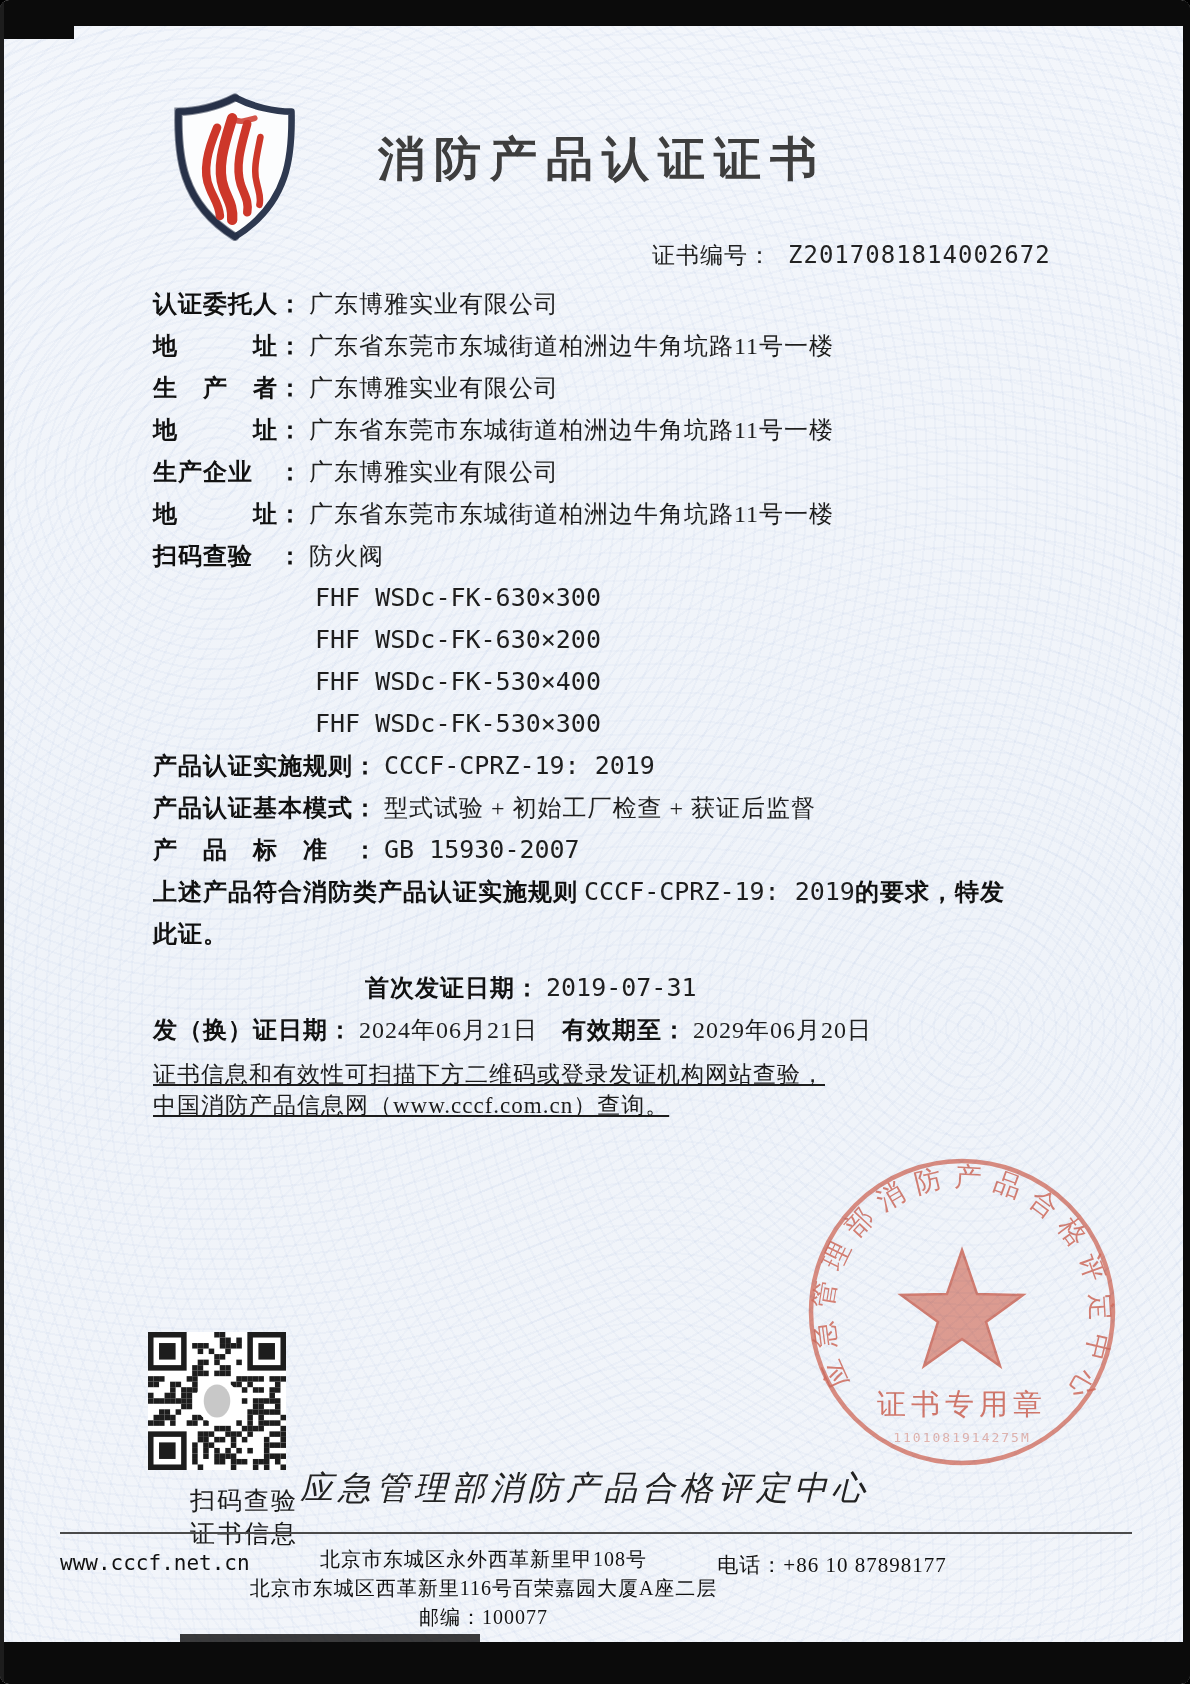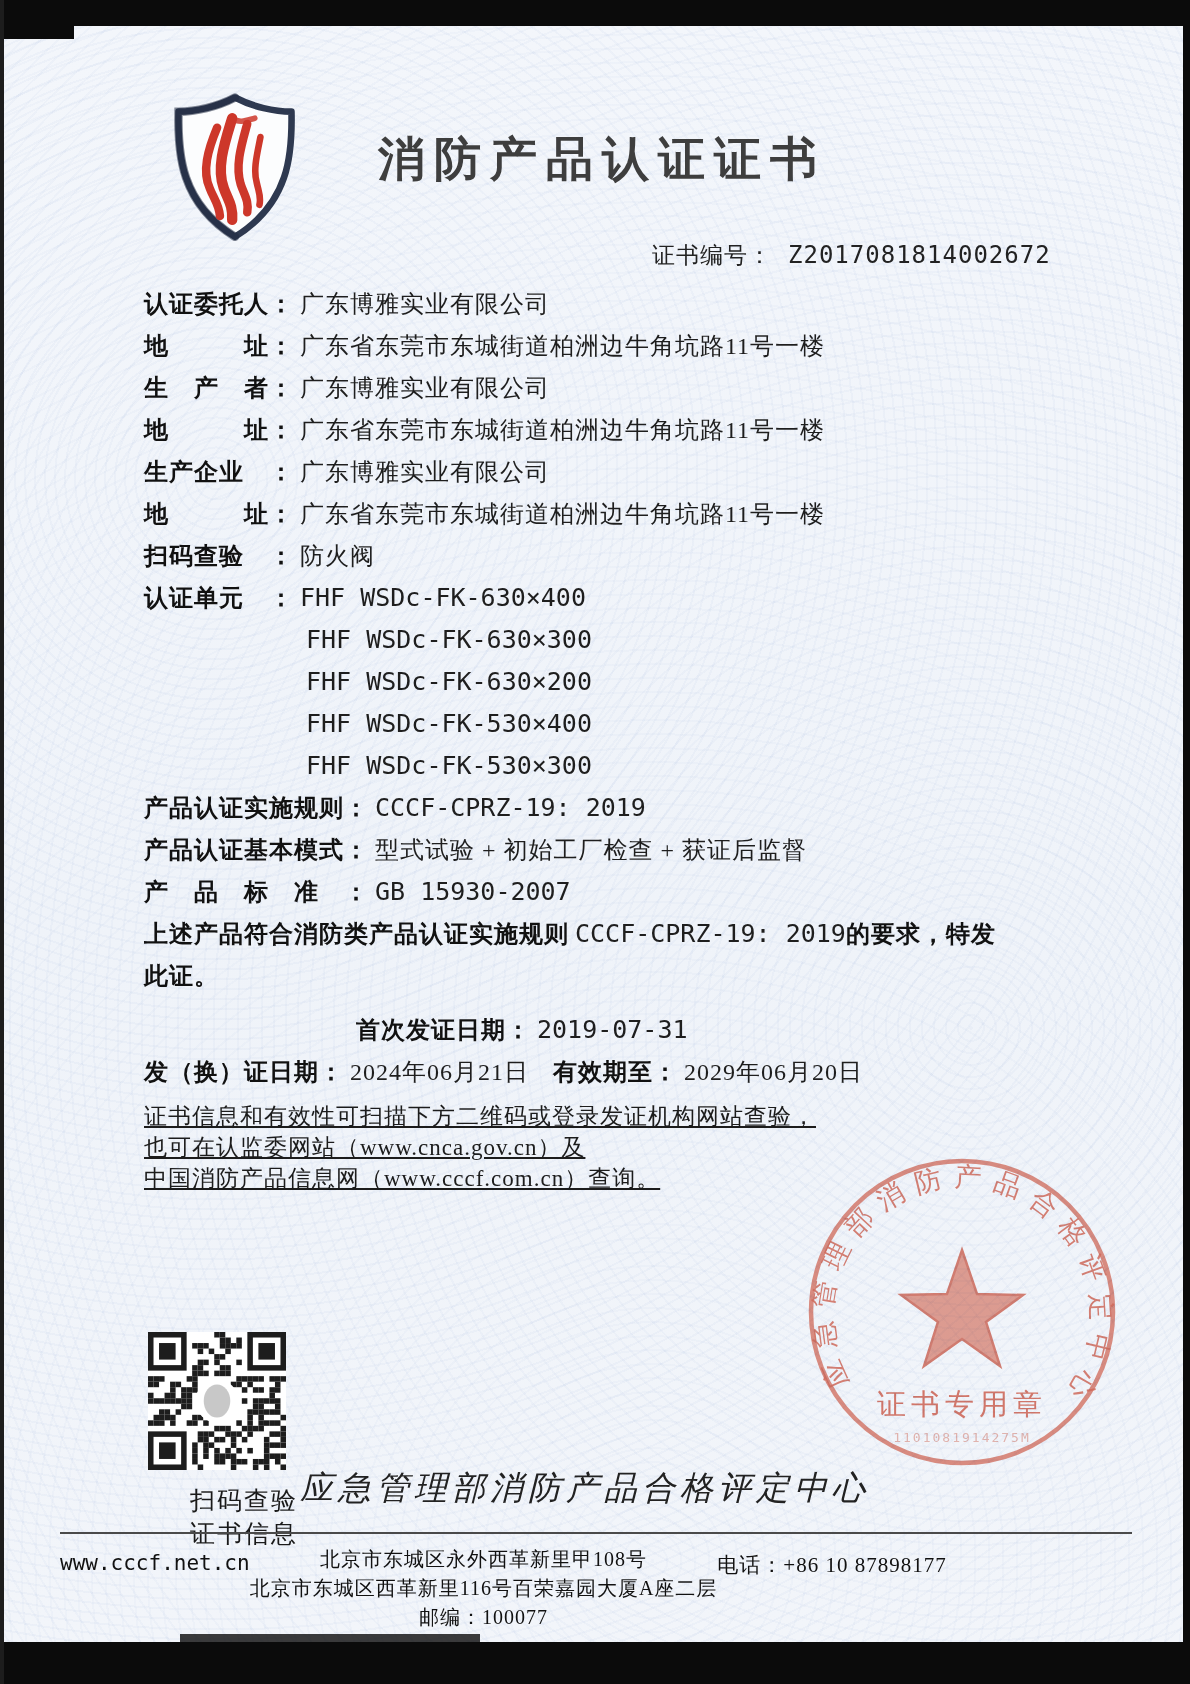--- a/index.html
+++ b/index.html
@@ -1,17 +1,17 @@
 <!DOCTYPE html>
 <html><head>
 <meta charset="utf-8">
 <style>
   html,body{margin:0;padding:0;background:#000;}
   .page{position:relative;width:1190px;height:1684px;background:#fdfdfd;overflow:hidden;
-        font-family:"Liberation Serif","DejaVu Serif",serif;color:#1c1c1c;}
+        font-family:"Liberation Serif","DejaVu Serif",serif;color:#1c1c1c;border-radius:9px;}
   
   .paper{position:absolute;left:4px;top:26px;right:7px;bottom:42px;
     background:
       repeating-radial-gradient(circle at 18% 28%, rgba(120,150,205,.055) 0 2px, rgba(0,0,0,0) 2px 10px),
       repeating-radial-gradient(circle at 82% 62%, rgba(120,150,205,.05) 0 2px, rgba(0,0,0,0) 2px 12px),
       repeating-radial-gradient(circle at 55% 95%, rgba(120,150,205,.045) 0 2px, rgba(0,0,0,0) 2px 14px),
       linear-gradient(180deg,#f3f6fb 0%,#eff3f9 55%,#f2f5fa 100%);
   }
   
   .edge{position:absolute;background:#0b0b0b;}
@@ -22,21 +22,21 @@
   .edge-left{left:0;top:0;width:4px;height:100%;background:#1d1d1d;}
   .edge-right{right:0;top:0;width:7px;height:100%;}
 
   .abs{position:absolute;}
   .logo{left:164px;top:90px;width:142px;height:160px;}
   .title{left:378px;top:128px;font-size:47px;font-weight:700;letter-spacing:9px;color:#3e3e3e;
          font-family:"Liberation Serif","DejaVu Serif",serif;white-space:nowrap;}
   .certno{left:652px;top:240px;font-size:23px;letter-spacing:1px;white-space:nowrap;color:#222;}
   .certno .num{font-family:"DejaVu Sans Mono","Liberation Mono",monospace;font-size:24px;margin-left:16px;}
 
-  .fields{left:144px;top:283px;width:950px;}
+  .fields{left:153px;top:283px;width:950px;}
   .frow{height:42px;line-height:42px;font-size:24px;white-space:nowrap;}
   .flabel{font-weight:700;font-family:"Liberation Sans","DejaVu Sans",sans-serif;letter-spacing:1px;color:#111;}
   .fvalue{font-family:"Liberation Serif","DejaVu Serif",serif;letter-spacing:1px;color:#1e1e1e;padding-left:6px;}
   .mono{font-family:"DejaVu Sans Mono","Liberation Mono",monospace;font-size:25px;letter-spacing:0;}
   .row-contains{padding-left:64px;}
   .row-model{padding-left:156px;}
   .row-first{padding-left:212px;margin-top:12px;}
   .gap-left{margin-left:24px;}
   .notice{margin-top:8px;text-align:left;width:920px;text-decoration:underline;}
   .notice div{height:31px;line-height:31px;font-size:23px;letter-spacing:1px;}
@@ -97,23 +97,20 @@
     </div>
     <div class="frow">
       <span class="flabel">生产企业　：</span><span class="fvalue">广东博雅实业有限公司</span>
     </div>
     <div class="frow">
       <span class="flabel">地　　　址：</span><span class="fvalue">广东省东莞市东城街道柏洲边牛角坑路11号一楼</span>
     </div>
     <div class="frow">
       <span class="flabel">扫码查验　：</span><span class="fvalue">防火阀</span>
     </div>
-    <div class="frow">
-      <span class="flabel">认证单元　：</span><span class="fvalue mono">FHF WSDc-FK-630×400</span>
-    </div>
 
     <div class="frow row-model">
       <span class="fvalue mono">FHF WSDc-FK-630×300</span>
     </div>
     <div class="frow row-model">
       <span class="fvalue mono">FHF WSDc-FK-630×200</span>
     </div>
     <div class="frow row-model">
       <span class="fvalue mono">FHF WSDc-FK-530×400</span>
     </div>
@@ -140,21 +137,20 @@
 
     <div class="frow row-first">
       <span class="flabel">首次发证日期：</span><span class="fvalue mono">2019-07-31</span>
     </div>
     <div class="frow">
       <span class="flabel">发（换）证日期：</span><span class="fvalue">2024年06月21日</span><span class="flabel gap-left">有效期至：</span><span class="fvalue">2029年06月20日</span>
     </div>
 
     <div class="notice">
       <div>证书信息和有效性可扫描下方二维码或登录发证机构网站查验，</div>
-      <div>也可在认监委网站（www.cnca.gov.cn）及</div>
       <div>中国消防产品信息网（www.cccf.com.cn）查询。</div>
     </div>
   </div>
 
   <div class="abs qr-block">
     <svg id="qr" width="138" height="138" viewBox="0 0 138 138" style="background:#fff;">
         <rect x="66.24" y="0" width="5.52" height="5.52" fill="#1d1d1d"></rect>
         <rect x="71.75999999999999" y="0" width="5.52" height="5.52" fill="#1d1d1d"></rect>
         <rect x="71.75999999999999" y="5.52" width="5.52" height="5.52" fill="#1d1d1d"></rect>
         <rect x="77.28" y="5.52" width="5.52" height="5.52" fill="#1d1d1d"></rect>

